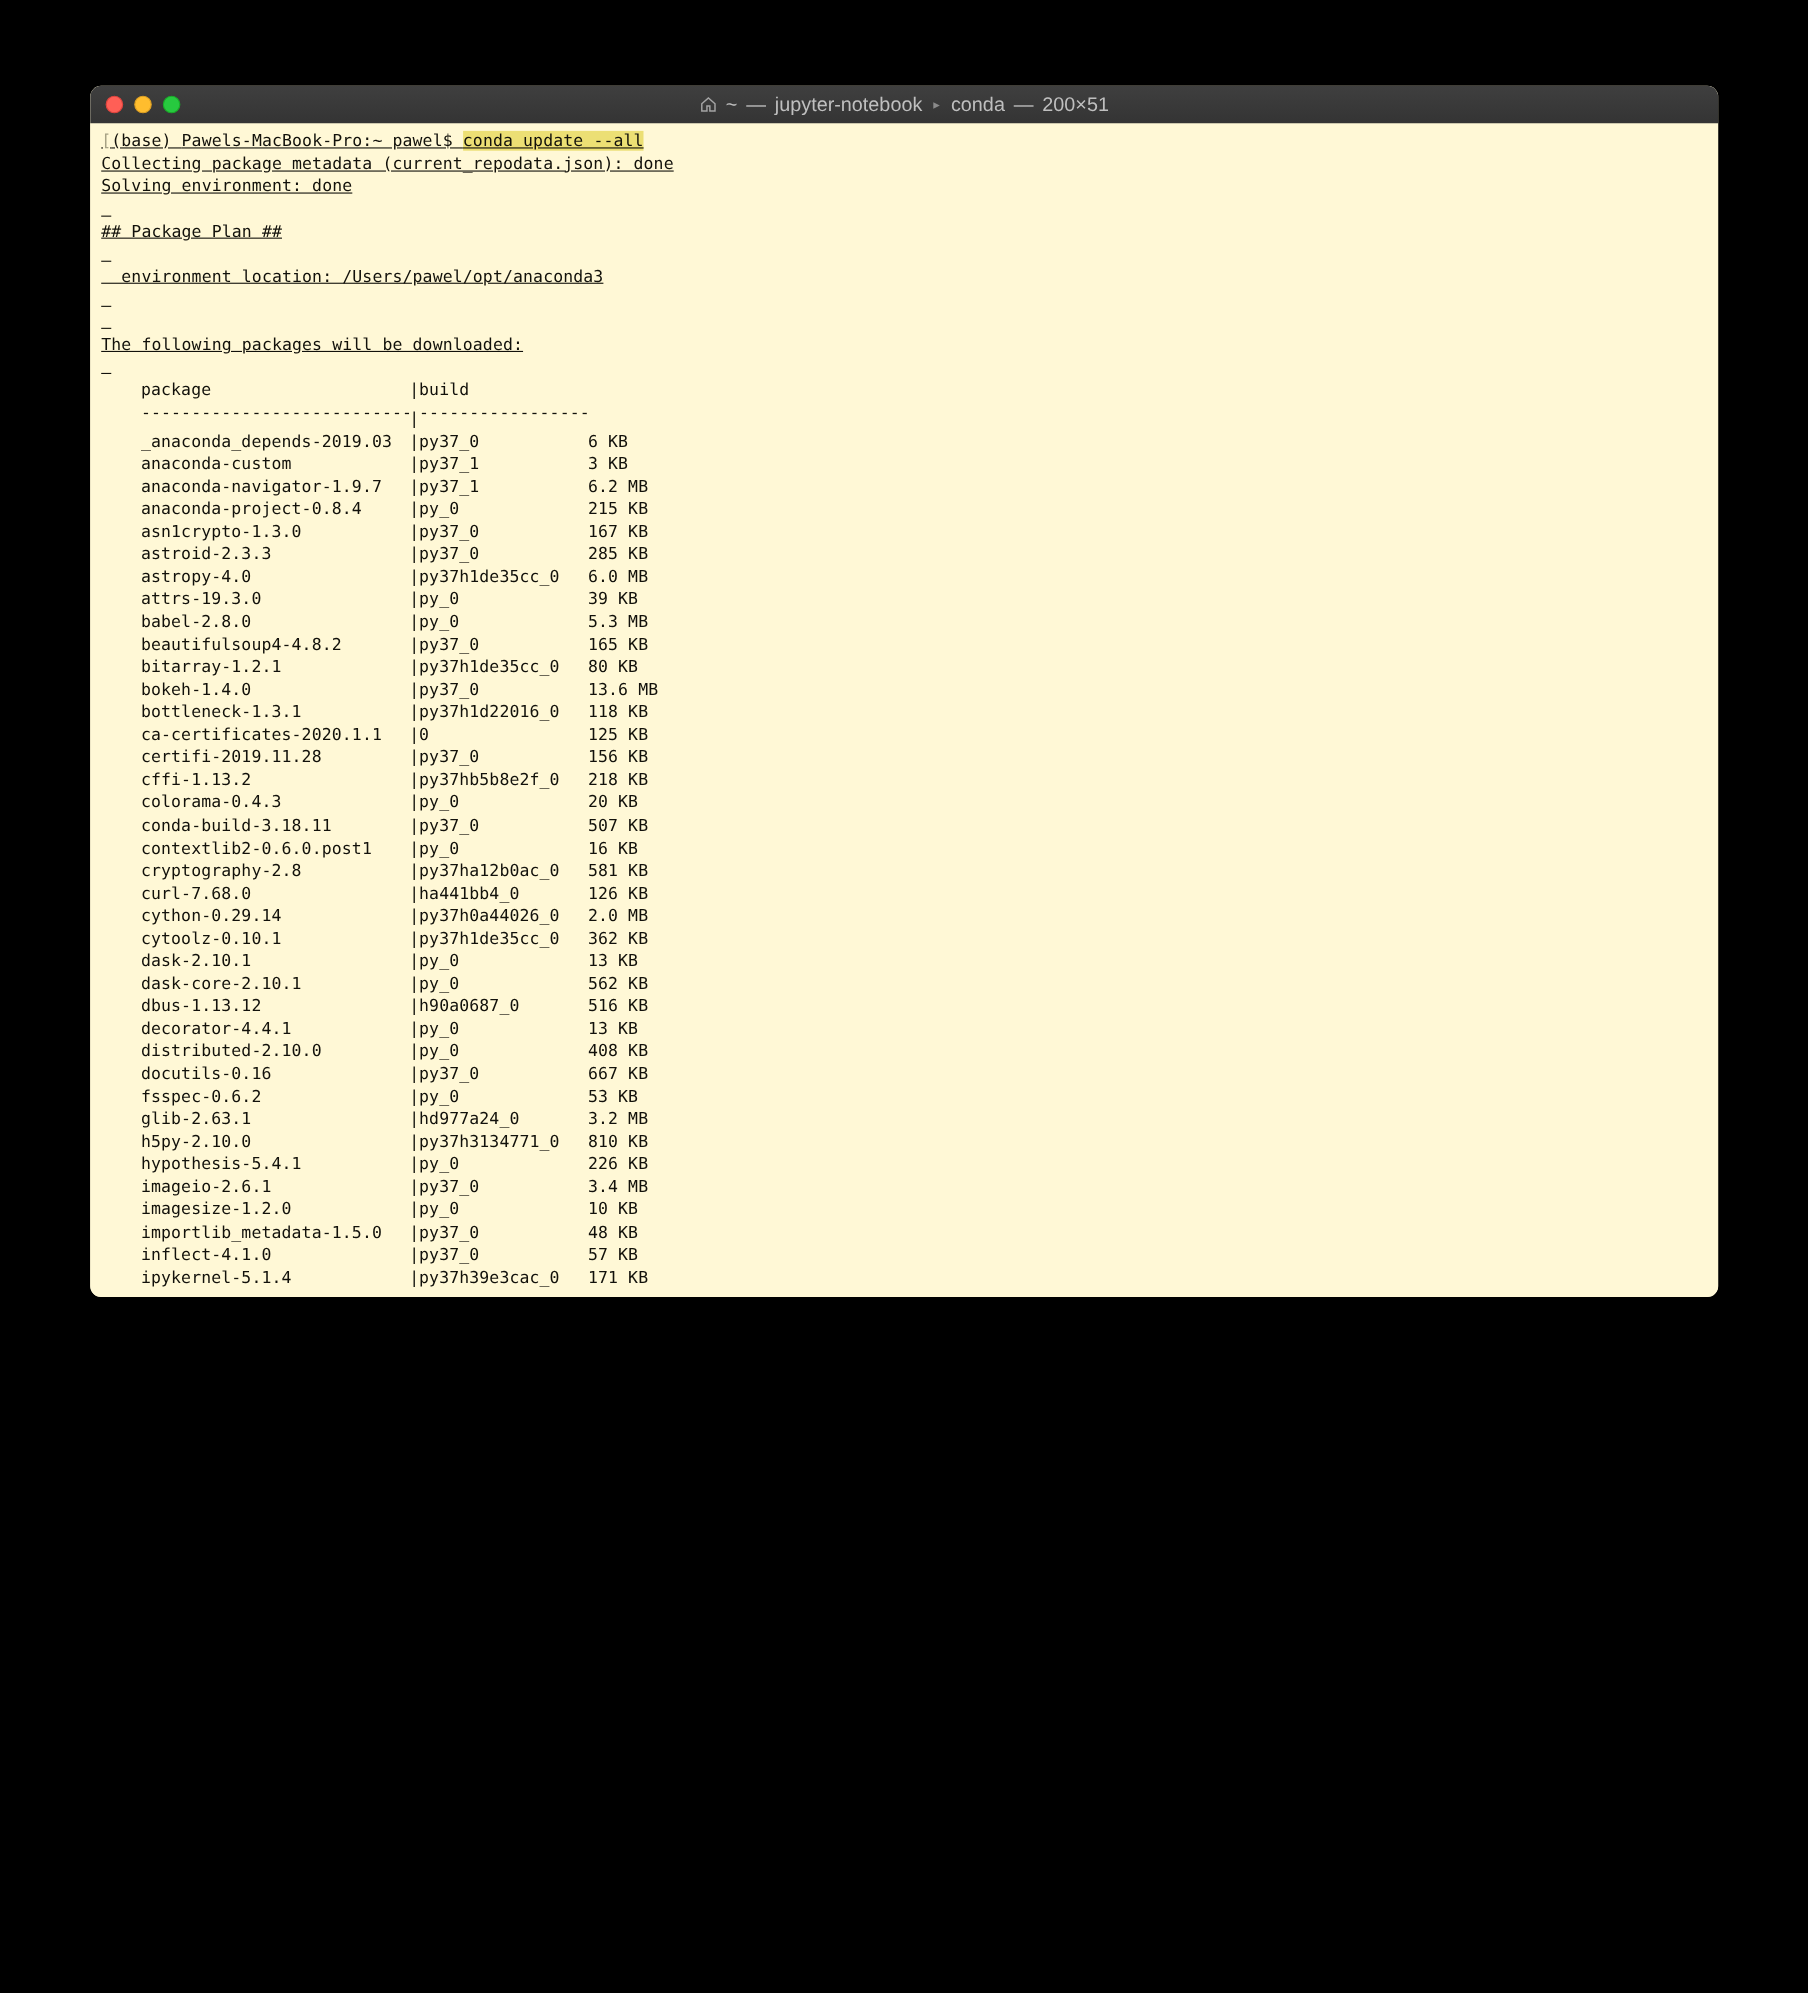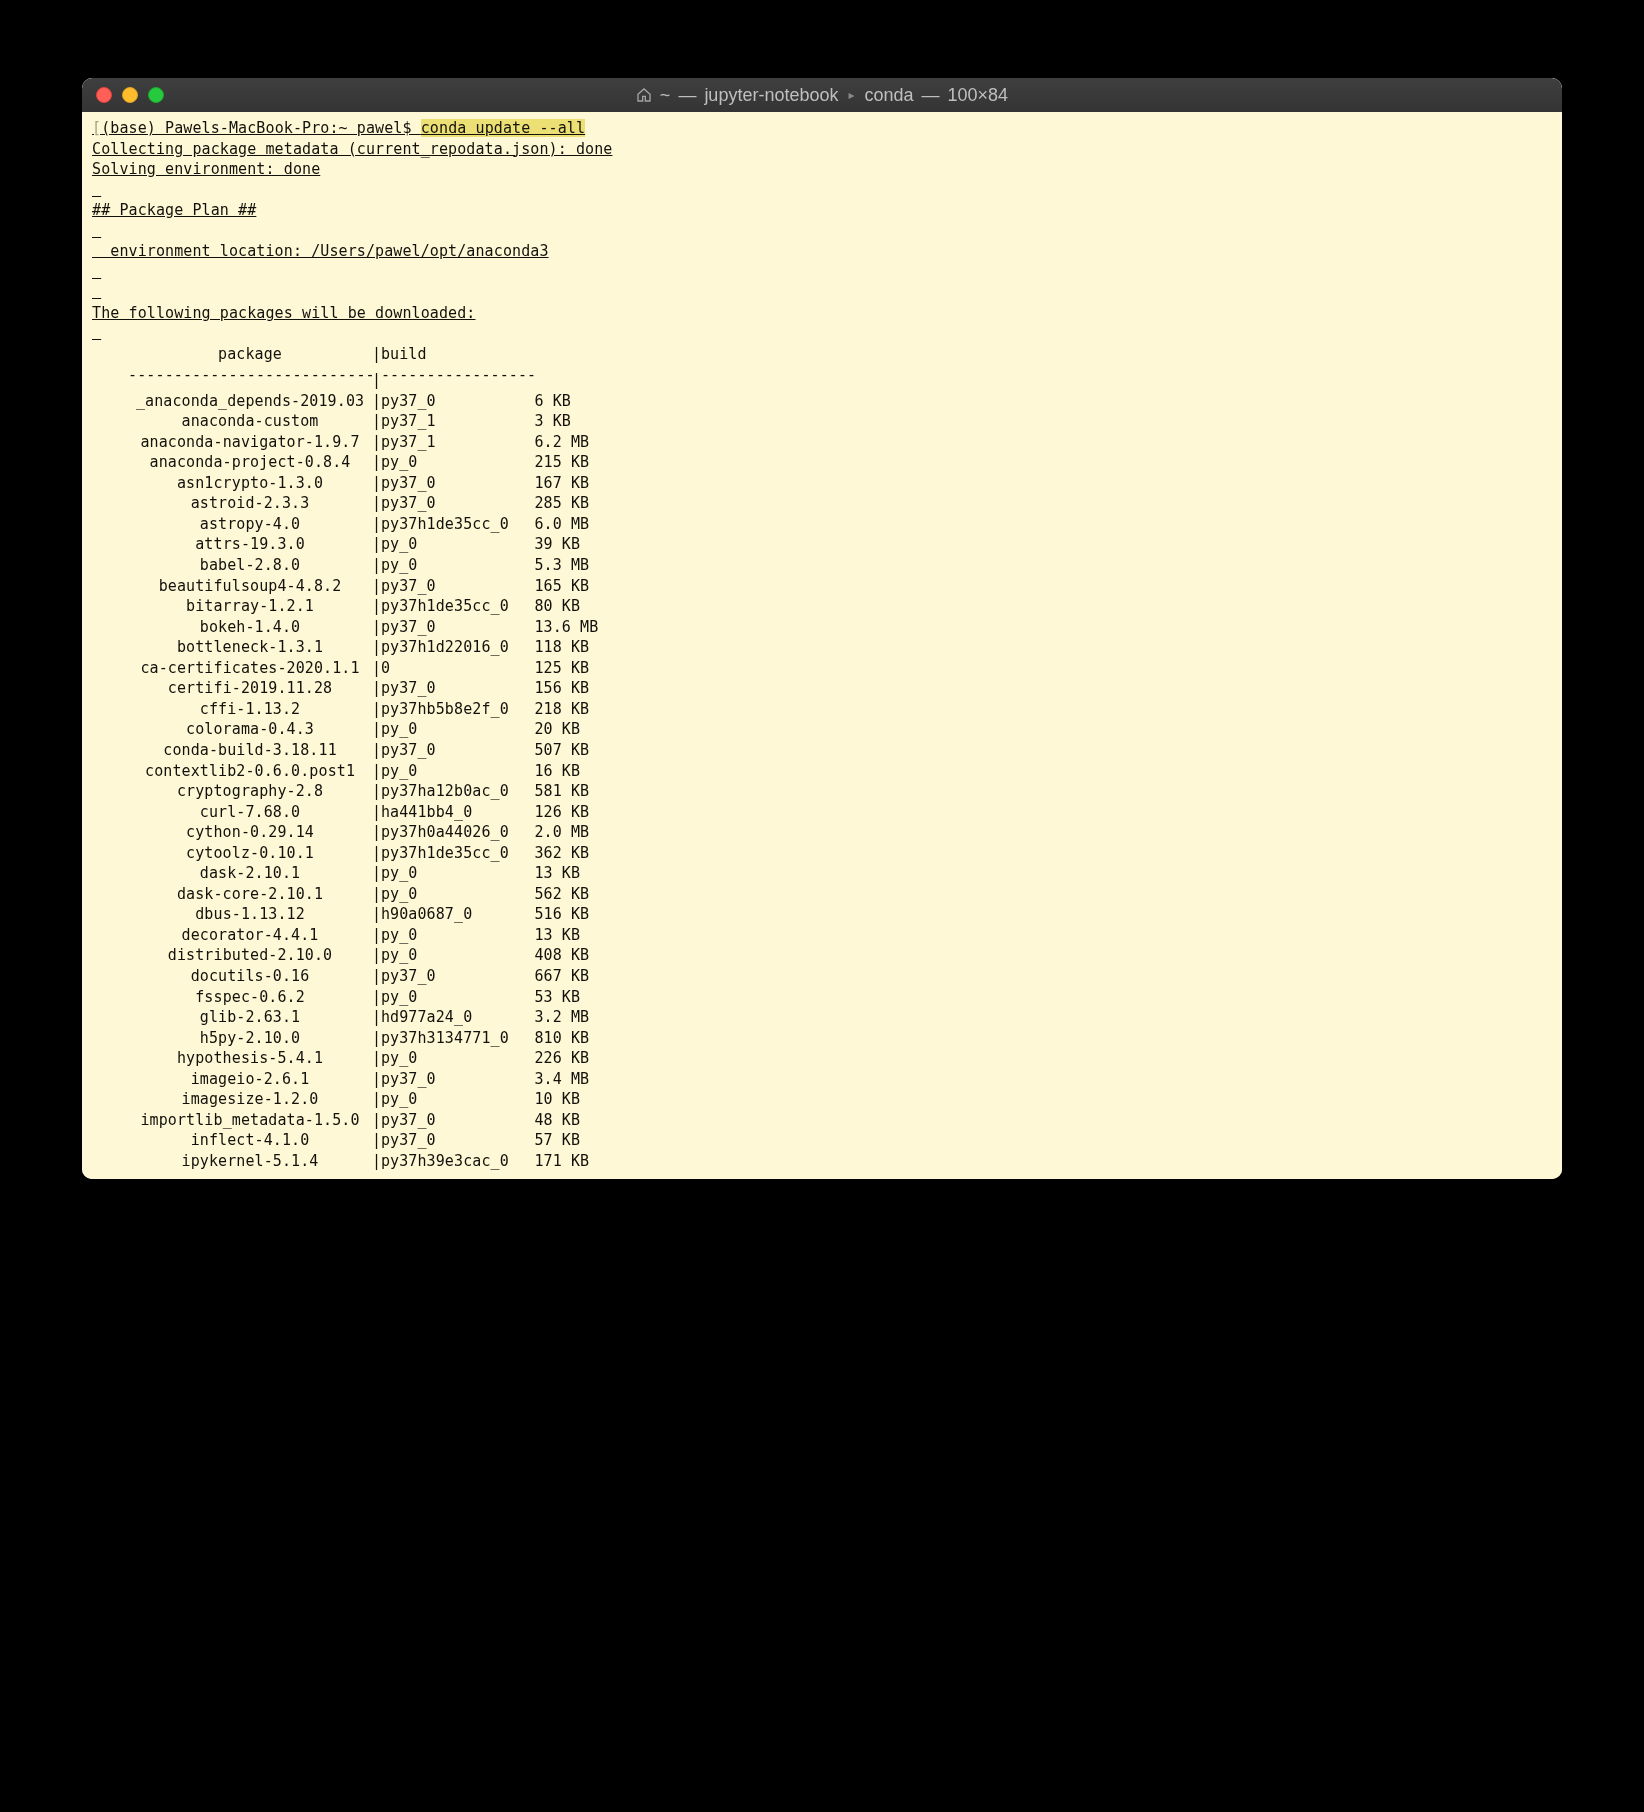--- a/index.html
+++ b/index.html
@@ -74,21 +74,21 @@
       white-space: pre;
       font-variant-ligatures: none;
       letter-spacing: 0.1px;
       text-decoration: underline;
     }
     .bracket { color: #a7a285; }
     .hl { background: #ecdf74; }
     .row {
       display: block;
     }
-    .pkgname { display: inline-block; width: 27ch; text-align: center; }
+    .pkgname { display: inline-block; width: 27ch; }
     .sep     { display: inline-block; width: 1ch; text-align: left; }
     .build   { display: inline-block; width: 17ch; }
     .size    { display: inline-block; width: 13ch; text-align: left; }
     .dash-hdr-left  { display: inline-block; width: 27ch; overflow: hidden; }
     .dash-hdr-right { display: inline-block; width: 17ch; overflow: hidden; }
     .indent { display: inline-block; width: 4ch; }
   </style>
 </head>
 <body>
 
@@ -105,19 +105,19 @@
         <svg width="16" height="16" viewBox="0 0 24 24" fill="none" stroke="#bfbfbf" stroke-width="2">
           <path d="M3 11 L12 3 L21 11 V21 H14 V14 H10 V21 H3 Z"></path>
         </svg>
       </span>
       <span>~</span>
       <span>—</span>
       <span>jupyter-notebook</span>
       <span class="tri-sep">▸</span>
       <span>conda</span>
       <span>—</span>
-      <span>100×84</span>
+      <span>200×51</span>
     </div>
   </div>
 
   <div class="terminal" id="term"><span class="row"><span class="bracket">[</span><span>(base) </span><span>Pawels-MacBook-Pro:~ pawel$ </span><span class="hl">conda update --all</span></span><span class="row">Collecting package metadata (current_repodata.json): done</span><span class="row">Solving environment: done</span><span class="row">&nbsp;</span><span class="row">## Package Plan ##</span><span class="row">&nbsp;</span><span class="row">  environment location: /Users/pawel/opt/anaconda3</span><span class="row">&nbsp;</span><span class="row">&nbsp;</span><span class="row">The following packages will be downloaded:</span><span class="row">&nbsp;</span><span class="row"><span class="indent"></span><span class="pkgname">package</span><span class="sep">|</span><span class="build">build</span></span><span class="row"><span class="indent"></span><span class="dash-hdr-left">---------------------------</span><span class="sep">|</span><span class="dash-hdr-right">-----------------</span></span><span class="row"><span class="indent"></span><span class="pkgname">_anaconda_depends-2019.03</span><span class="sep">|</span><span class="build">py37_0</span><span class="size">6 KB</span></span><span class="row"><span class="indent"></span><span class="pkgname">anaconda-custom</span><span class="sep">|</span><span class="build">py37_1</span><span class="size">3 KB</span></span><span class="row"><span class="indent"></span><span class="pkgname">anaconda-navigator-1.9.7</span><span class="sep">|</span><span class="build">py37_1</span><span class="size">6.2 MB</span></span><span class="row"><span class="indent"></span><span class="pkgname">anaconda-project-0.8.4</span><span class="sep">|</span><span class="build">py_0</span><span class="size">215 KB</span></span><span class="row"><span class="indent"></span><span class="pkgname">asn1crypto-1.3.0</span><span class="sep">|</span><span class="build">py37_0</span><span class="size">167 KB</span></span><span class="row"><span class="indent"></span><span class="pkgname">astroid-2.3.3</span><span class="sep">|</span><span class="build">py37_0</span><span class="size">285 KB</span></span><span class="row"><span class="indent"></span><span class="pkgname">astropy-4.0</span><span class="sep">|</span><span class="build">py37h1de35cc_0</span><span class="size">6.0 MB</span></span><span class="row"><span class="indent"></span><span class="pkgname">attrs-19.3.0</span><span class="sep">|</span><span class="build">py_0</span><span class="size">39 KB</span></span><span class="row"><span class="indent"></span><span class="pkgname">babel-2.8.0</span><span class="sep">|</span><span class="build">py_0</span><span class="size">5.3 MB</span></span><span class="row"><span class="indent"></span><span class="pkgname">beautifulsoup4-4.8.2</span><span class="sep">|</span><span class="build">py37_0</span><span class="size">165 KB</span></span><span class="row"><span class="indent"></span><span class="pkgname">bitarray-1.2.1</span><span class="sep">|</span><span class="build">py37h1de35cc_0</span><span class="size">80 KB</span></span><span class="row"><span class="indent"></span><span class="pkgname">bokeh-1.4.0</span><span class="sep">|</span><span class="build">py37_0</span><span class="size">13.6 MB</span></span><span class="row"><span class="indent"></span><span class="pkgname">bottleneck-1.3.1</span><span class="sep">|</span><span class="build">py37h1d22016_0</span><span class="size">118 KB</span></span><span class="row"><span class="indent"></span><span class="pkgname">ca-certificates-2020.1.1</span><span class="sep">|</span><span class="build">0</span><span class="size">125 KB</span></span><span class="row"><span class="indent"></span><span class="pkgname">certifi-2019.11.28</span><span class="sep">|</span><span class="build">py37_0</span><span class="size">156 KB</span></span><span class="row"><span class="indent"></span><span class="pkgname">cffi-1.13.2</span><span class="sep">|</span><span class="build">py37hb5b8e2f_0</span><span class="size">218 KB</span></span><span class="row"><span class="indent"></span><span class="pkgname">colorama-0.4.3</span><span class="sep">|</span><span class="build">py_0</span><span class="size">20 KB</span></span><span class="row"><span class="indent"></span><span class="pkgname">conda-build-3.18.11</span><span class="sep">|</span><span class="build">py37_0</span><span class="size">507 KB</span></span><span class="row"><span class="indent"></span><span class="pkgname">contextlib2-0.6.0.post1</span><span class="sep">|</span><span class="build">py_0</span><span class="size">16 KB</span></span><span class="row"><span class="indent"></span><span class="pkgname">cryptography-2.8</span><span class="sep">|</span><span class="build">py37ha12b0ac_0</span><span class="size">581 KB</span></span><span class="row"><span class="indent"></span><span class="pkgname">curl-7.68.0</span><span class="sep">|</span><span class="build">ha441bb4_0</span><span class="size">126 KB</span></span><span class="row"><span class="indent"></span><span class="pkgname">cython-0.29.14</span><span class="sep">|</span><span class="build">py37h0a44026_0</span><span class="size">2.0 MB</span></span><span class="row"><span class="indent"></span><span class="pkgname">cytoolz-0.10.1</span><span class="sep">|</span><span class="build">py37h1de35cc_0</span><span class="size">362 KB</span></span><span class="row"><span class="indent"></span><span class="pkgname">dask-2.10.1</span><span class="sep">|</span><span class="build">py_0</span><span class="size">13 KB</span></span><span class="row"><span class="indent"></span><span class="pkgname">dask-core-2.10.1</span><span class="sep">|</span><span class="build">py_0</span><span class="size">562 KB</span></span><span class="row"><span class="indent"></span><span class="pkgname">dbus-1.13.12</span><span class="sep">|</span><span class="build">h90a0687_0</span><span class="size">516 KB</span></span><span class="row"><span class="indent"></span><span class="pkgname">decorator-4.4.1</span><span class="sep">|</span><span class="build">py_0</span><span class="size">13 KB</span></span><span class="row"><span class="indent"></span><span class="pkgname">distributed-2.10.0</span><span class="sep">|</span><span class="build">py_0</span><span class="size">408 KB</span></span><span class="row"><span class="indent"></span><span class="pkgname">docutils-0.16</span><span class="sep">|</span><span class="build">py37_0</span><span class="size">667 KB</span></span><span class="row"><span class="indent"></span><span class="pkgname">fsspec-0.6.2</span><span class="sep">|</span><span class="build">py_0</span><span class="size">53 KB</span></span><span class="row"><span class="indent"></span><span class="pkgname">glib-2.63.1</span><span class="sep">|</span><span class="build">hd977a24_0</span><span class="size">3.2 MB</span></span><span class="row"><span class="indent"></span><span class="pkgname">h5py-2.10.0</span><span class="sep">|</span><span class="build">py37h3134771_0</span><span class="size">810 KB</span></span><span class="row"><span class="indent"></span><span class="pkgname">hypothesis-5.4.1</span><span class="sep">|</span><span class="build">py_0</span><span class="size">226 KB</span></span><span class="row"><span class="indent"></span><span class="pkgname">imageio-2.6.1</span><span class="sep">|</span><span class="build">py37_0</span><span class="size">3.4 MB</span></span><span class="row"><span class="indent"></span><span class="pkgname">imagesize-1.2.0</span><span class="sep">|</span><span class="build">py_0</span><span class="size">10 KB</span></span><span class="row"><span class="indent"></span><span class="pkgname">importlib_metadata-1.5.0</span><span class="sep">|</span><span class="build">py37_0</span><span class="size">48 KB</span></span><span class="row"><span class="indent"></span><span class="pkgname">inflect-4.1.0</span><span class="sep">|</span><span class="build">py37_0</span><span class="size">57 KB</span></span><span class="row"><span class="indent"></span><span class="pkgname">ipykernel-5.1.4</span><span class="sep">|</span><span class="build">py37h39e3cac_0</span><span class="size">171 KB</span></span></div>
 
 </div>
 
 </body></html>

